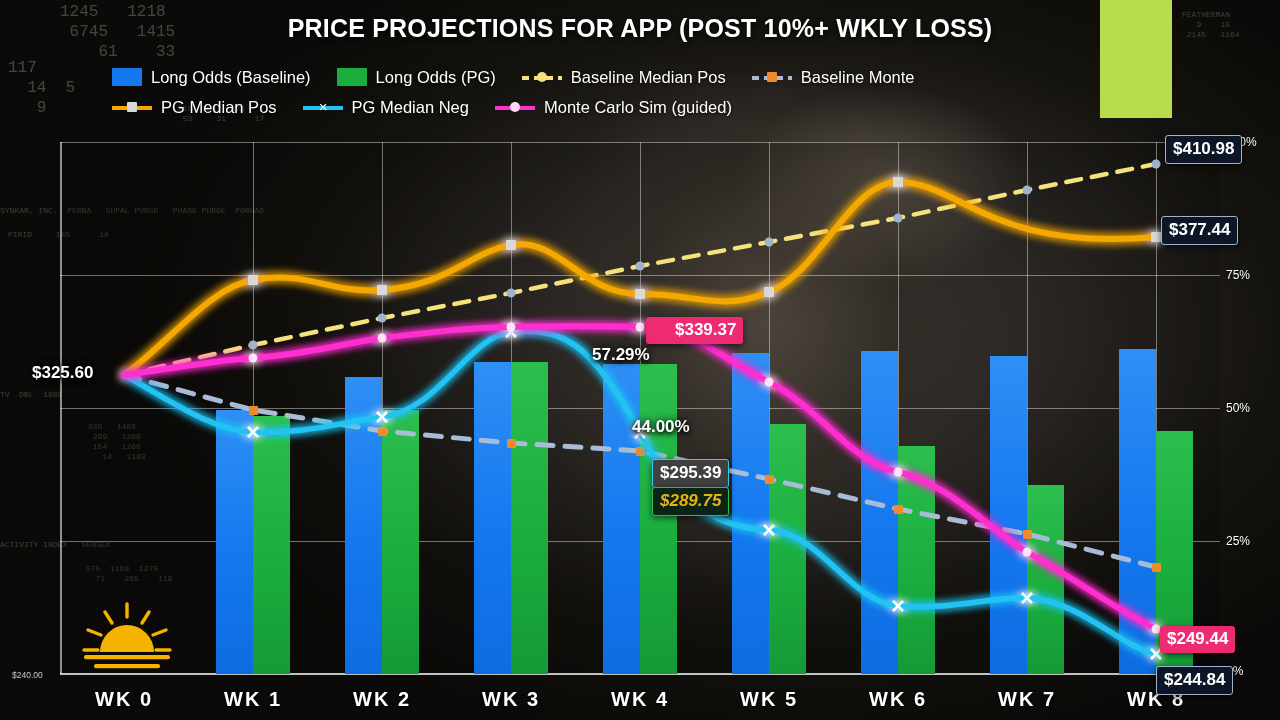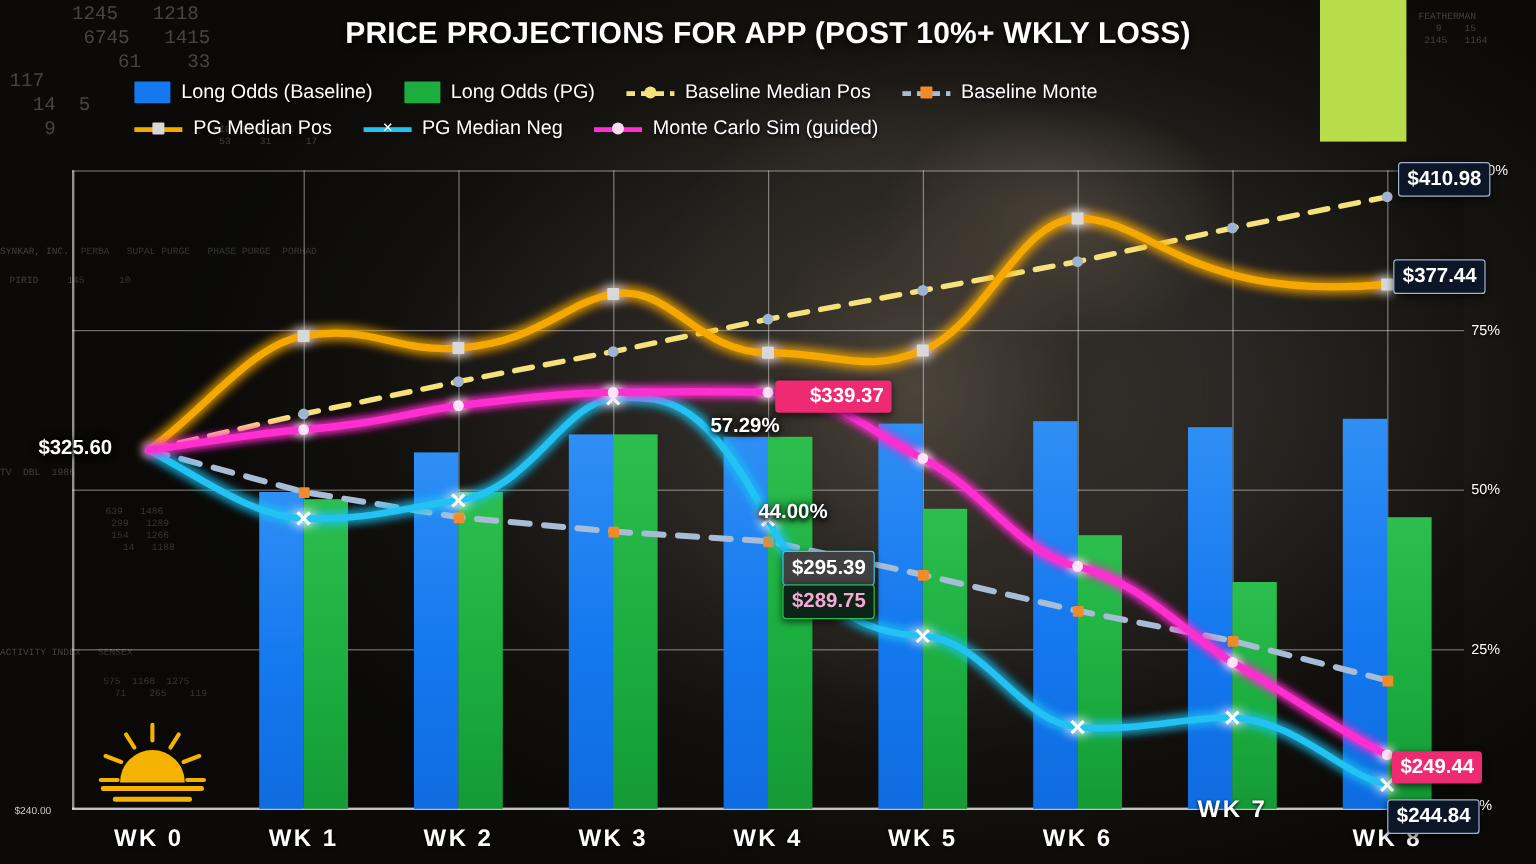--- a/index.html
+++ b/index.html
@@ -62,21 +62,21 @@
 
   svg.overlay{position:absolute;left:0;top:0;width:1160px;height:532px;overflow:visible;}
 
   .callout{position:absolute;font-size:17px;font-weight:bold;color:#fff;
      padding:3px 7px 4px 7px;border-radius:3px;white-space:nowrap;
      box-shadow:0 2px 6px rgba(0,0,0,.6);}
   .callout.dark{background:#0d1626;border:1.5px solid #9fb3d0;}
   .callout.pink{background:#ee2a73;}
   .callout.plain{background:transparent;box-shadow:none;text-shadow:0 2px 4px #000,0 0 8px #000;}
   .callout.cyanT{background:#404040;border:1.5px solid #35c8f0;color:#fff;}
-  .callout.greenT{background:#0c2418;border:1.5px solid #28c04a;color:#f9a8d4;}
+  .callout.greenT{background:#0c2418;border:1.5px solid #28c04a;color:#eab308;font-style:italic;}
 
   
   .sun{position:absolute;left:78px;top:600px;width:98px;height:72px;}
 </style>
 </head>
 <body>
 
 <div id="stage">
 
   <div class="bg"></div>
@@ -315,21 +315,21 @@
     <div class="ylab" style="left:1166px;top:392px;">25%</div>
     <div class="ylab" style="left:1166px;top:522px;">0%</div>
 
     <div class="xlab" style="left:64px;top:546px;">WK 0</div>
     <div class="xlab" style="left:193px;top:546px;">WK 1</div>
     <div class="xlab" style="left:322px;top:546px;">WK 2</div>
     <div class="xlab" style="left:451px;top:546px;">WK 3</div>
     <div class="xlab" style="left:580px;top:546px;">WK 4</div>
     <div class="xlab" style="left:709px;top:546px;text-align:center;">WK 5</div>
     <div class="xlab" style="left:838px;top:546px;">WK 6</div>
-    <div class="xlab" style="left:967px;top:522px;">WK 7</div>
+    <div class="xlab" style="left:967px;top:546px;">WK 7</div>
     <div class="xlab" style="left:1096px;top:546px;">WK 8</div>
 
     <div class="ymin" style="left:-48px;top:528px;">$240.00</div>
 
     <div class="callout plain" style="left:-35px;top:218px;">$325.60</div>
     <div class="callout dark" style="left:1105px;top:-7px;">$410.98</div>
     <div class="callout dark" style="left:1101px;top:74px;">$377.44</div>
     <div class="callout pink" style="left:586px;top:175px;padding-left:29px;">$339.37</div>
     <div class="callout plain" style="left:525px;top:200px;">57.29%</div>
     <div class="callout plain" style="left:565px;top:272px;">44.00%</div>

